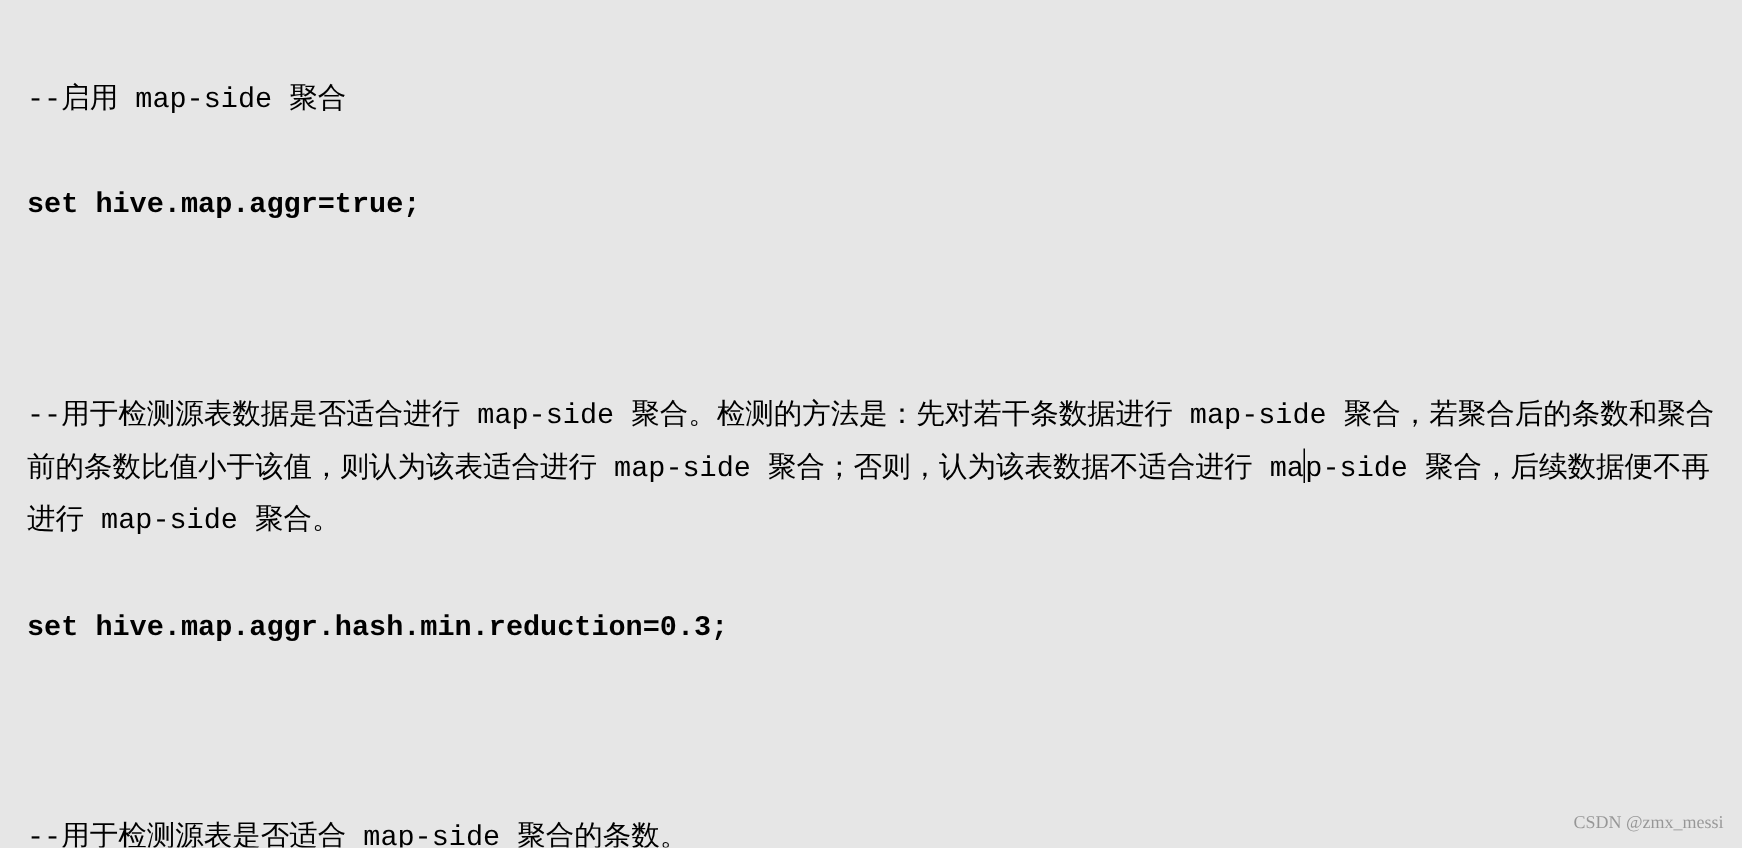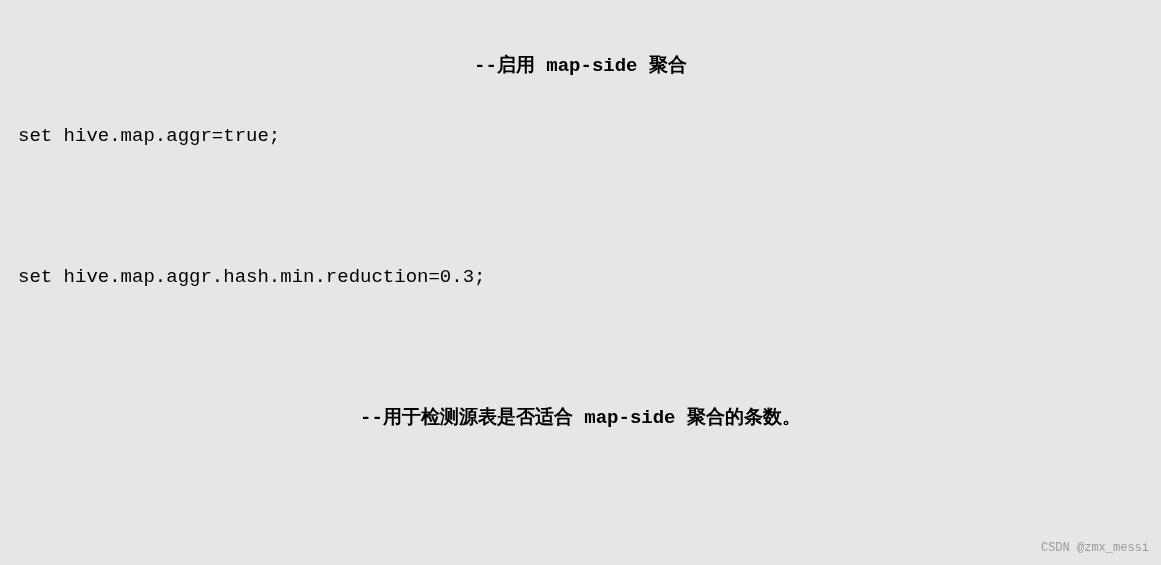--- a/index.html
+++ b/index.html
@@ -17,54 +17,54 @@
       width: 1161px;
       height: 565px;
       overflow: hidden;
       position: relative;
     }
     .code-block {
       white-space: pre-wrap;
       word-break: break-all;
     }
     .comment {
-      font-weight: bold;
-      text-align: center;
+      font-weight: normal;
     }
     .config {
-      font-weight: normal;
+      font-weight: bold;
     }
     .cursor {
       display: inline-block;
       width: 1px;
       height: 1.2em;
       background: #000;
       vertical-align: middle;
       position: relative;
       top: -2px;
     }
     .watermark {
       position: absolute;
       right: 12px;
       bottom: 6px;
-      font-family: Liberation Mono, monospace;
+      font-family: Liberation Serif, serif;
       font-size: 12px;
       color: rgba(0,0,0,0.35);
     }
     .blank-line {
       height: 1.85em;
     }
   </style>
 </head>
 <body>
 
 <div class="code-block">
 <div class="comment">--启用 map-side 聚合</div>
 <div class="config">set hive.map.aggr=true;</div>
 <div class="blank-line"></div>
+<div class="comment"><span>--用于检测源表数据是否适合进行 map-side 聚合。检测的方法是：先对若干条数据进行 map-side 聚合，若聚合后的条数和聚合前的条数比值小于该值，则认为该表适合进行 map-side 聚合；否则，认为该表数据不适合进行 ma</span><span class="cursor"></span><span>p</span><span>-side 聚合，后续数据便不再进行 map-side 聚合。</span></div>
 <div class="config">set hive.map.aggr.hash.min.reduction=0.3;</div>
 <div class="blank-line"></div>
 <div class="comment">--用于检测源表是否适合 map-side 聚合的条数。</div>
 
 
 
 
 </div>
 
 <div class="watermark">CSDN @zmx_messi</div>

